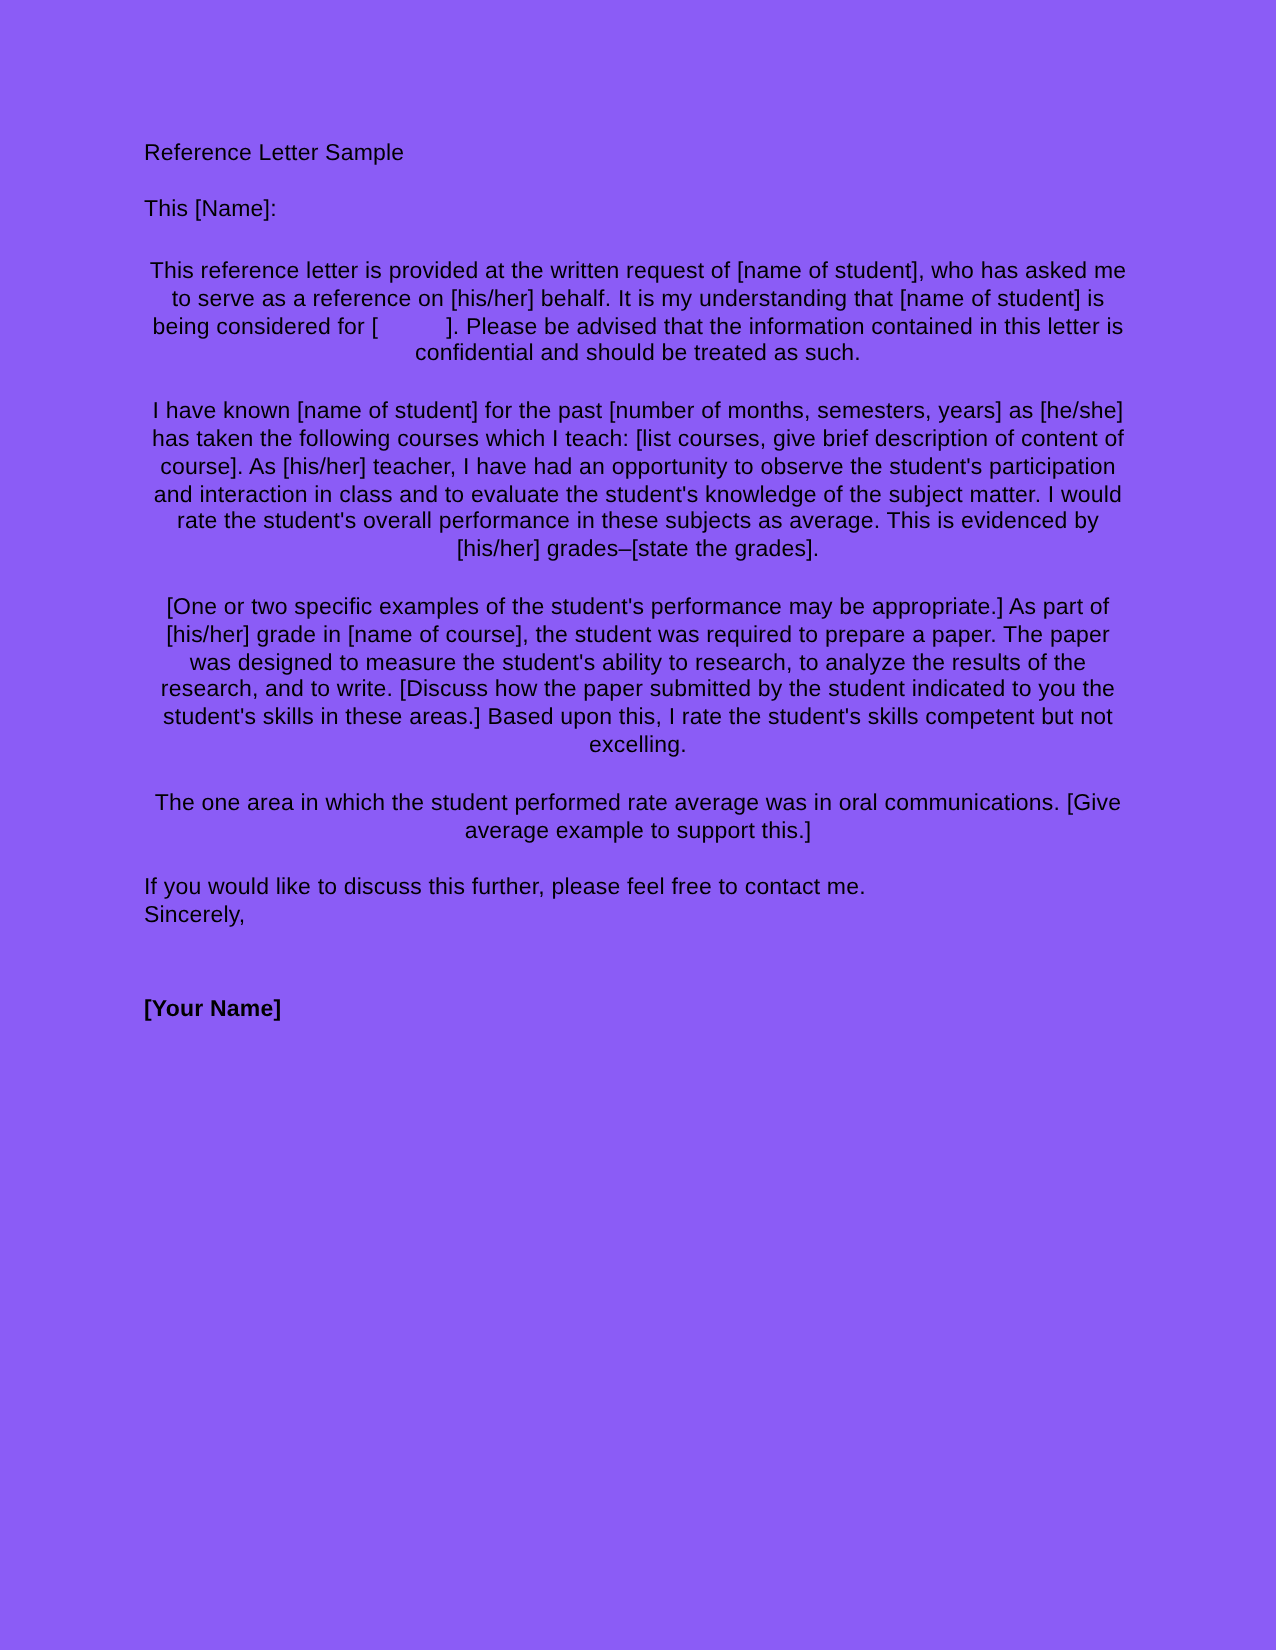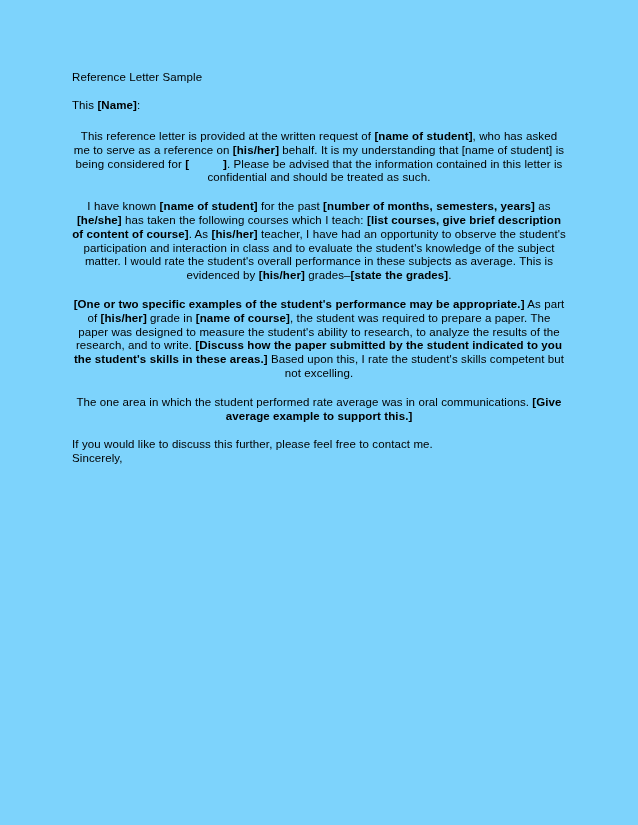--- a/index.html
+++ b/index.html
@@ -16,21 +16,21 @@
     font-family: "Liberation Sans", sans-serif;
     color: #000000;
     -webkit-font-smoothing: none;
   }
   .page {
     position: absolute;
     left: 0;
     top: 0;
     width: 638px;
     height: 825px;
-    background: #7dd3fc;
+    background: #8b5cf6;
   }
   .letter-body {
     position: absolute;
     left: 72px;
     top: 70px;
     width: 494px;
   }
   .doc-title {
     font-size: 11.5px;
     line-height: 14px;
@@ -58,21 +58,21 @@
     letter-spacing: 0.1px;
   }
   .signature-name {
     font-size: 11.5px;
     line-height: 14px;
     font-weight: bold;
     margin: 32px 0 0 0;
     letter-spacing: 0.1px;
   }
   b, .bold {
-    font-weight: bold;
+    font-weight: normal;
   }
   .blank-wide {
     display: inline-block;
     width: 34px;
   }
   .blank-narrow {
     display: inline-block;
     width: 9px;
   }
 </style>
@@ -91,15 +91,16 @@
     <p class="para"><span>This reference letter is provided at the written request of </span><b>[name of student]</b><span>, who has asked me to serve as a reference on </span><b>[his/her]</b><span> behalf. It is my understanding that [name of student] is being considered for </span><b>[</b><span class="blank-wide"></span><b>]</b><span>. Please be advised that the information contained in this letter is confidential and should be treated as such.</span></p>
     <p class="para"><span>I have known </span><b>[name of student]</b><span> for the past </span><b>[number of months, semesters, years]</b><span> as </span><b>[he/she]</b><span> has taken the following courses which I teach: </span><b>[list courses, give brief description of content of course]</b><span>. As </span><b>[his/her]</b><span> teacher, I have had an opportunity to observe the student's participation and interaction in class and to evaluate the student's knowledge of the subject matter. I would rate the student's overall performance in these subjects as average. This is evidenced by </span><b>[his/her]</b><span> grades–</span><b>[state the grades]</b><span>.</span></p>
     <p class="para"><b>[One or two specific examples of the student's performance may be appropriate.]</b><span> As part of </span><b>[his/her]</b><span> grade in </span><b>[name of course]</b><span>, the student was required to prepare a paper. The paper was designed to measure the student's ability to research, to analyze the results of the research, and to write. </span><b>[Discuss how the paper submitted by the student indicated to you the student's skills in these areas.]</b><span> Based upon this, I rate the student's skills competent but not excelling.</span></p>
     <p class="para"><span>The one area in which the student performed rate average was in oral communications. </span><b>[Give average example to support this.]</b></p>
 
     <p class="closing">
       <span>If you would like to discuss this further, please feel free to contact me.</span><br>
       <span>Sincerely,</span>
     </p>
 
+    <p class="signature-name">[Your Name]</p>
 
   </div>
 </div>
 
 </body></html>

